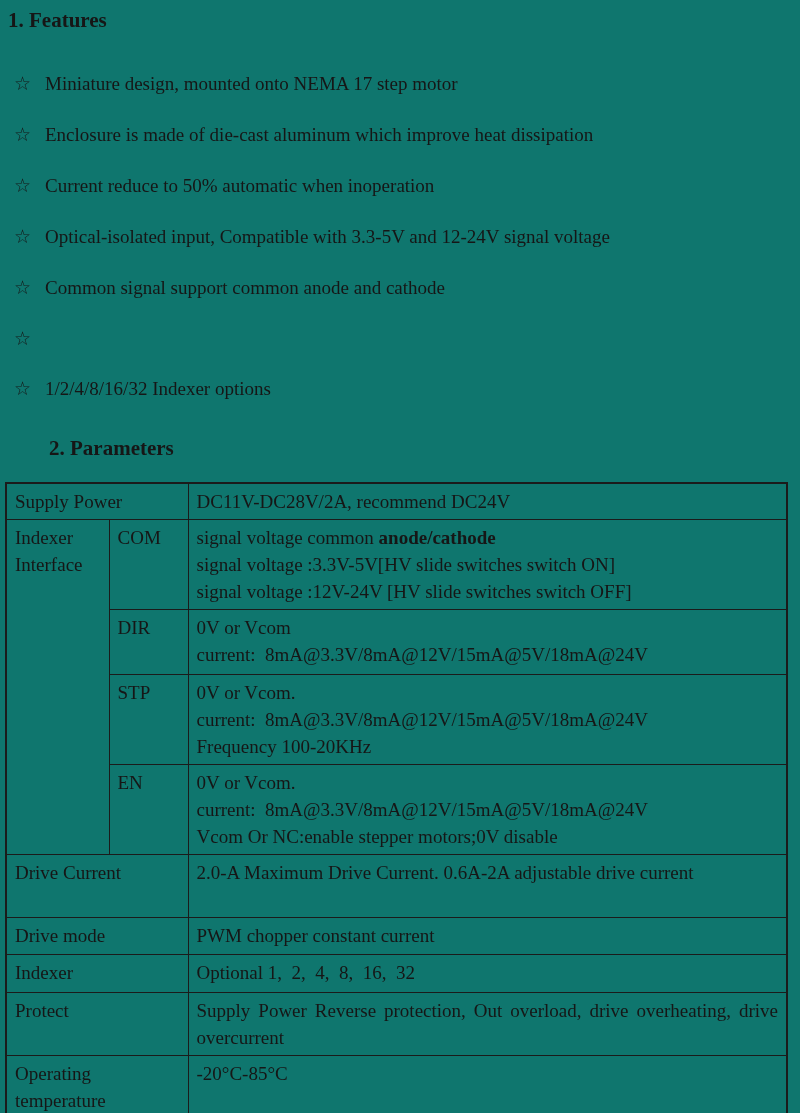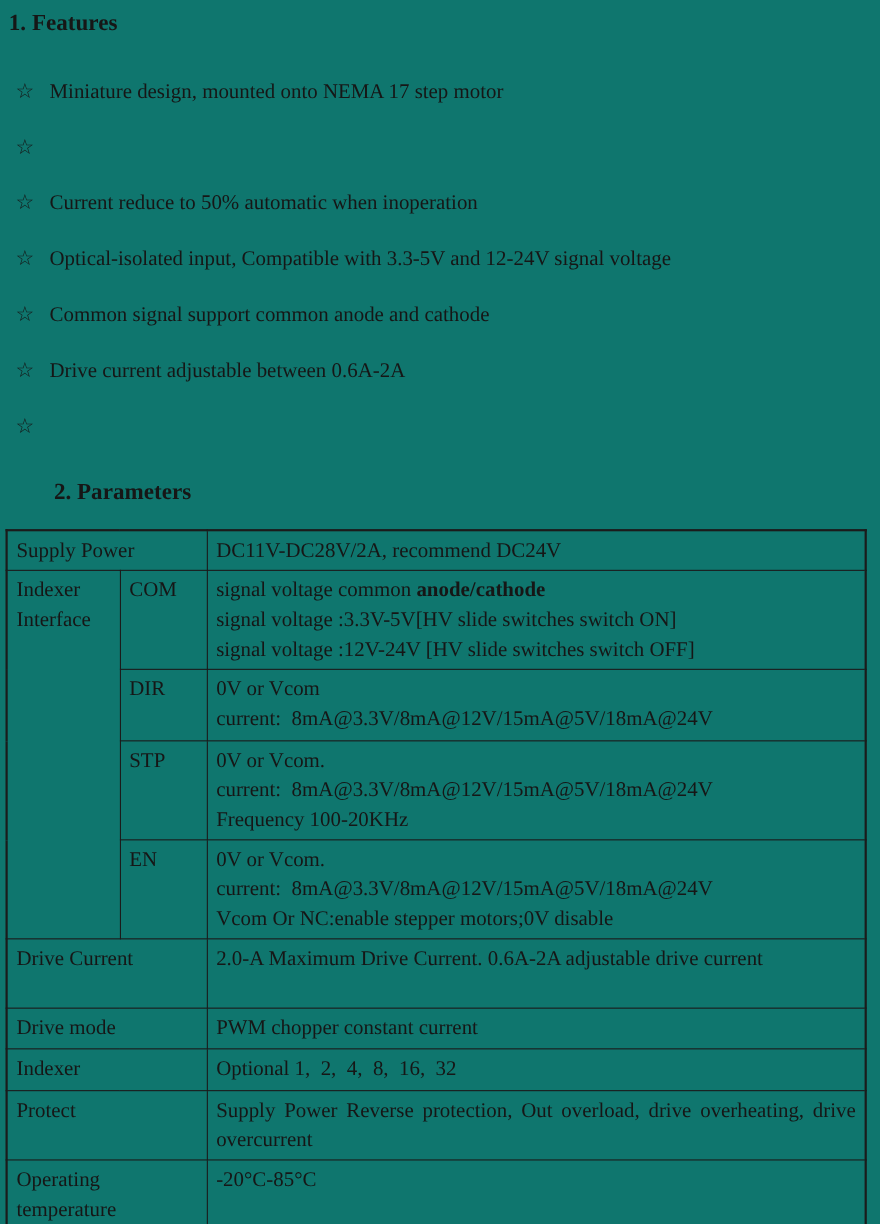--- a/index.html
+++ b/index.html
@@ -85,39 +85,40 @@
 
   <h1 class="doc-heading" id="features-heading">1. Features</h1>
 
   <ul class="features-list">
     <li>
       <span class="star">☆</span>
       <span>Miniature design, mounted onto NEMA 17 step motor</span>
     </li>
     <li>
       <span class="star">☆</span>
+      <span>Enclosure is made of die-cast aluminum which improve heat dissipation</span>
     </li>
     <li>
       <span class="star">☆</span>
       <span>Current reduce to 50% automatic when inoperation</span>
     </li>
     <li>
       <span class="star">☆</span>
       <span>Optical-isolated input, Compatible with 3.3-5V and 12-24V signal voltage</span>
     </li>
     <li>
       <span class="star">☆</span>
       <span>Common signal support common anode and cathode</span>
     </li>
     <li>
       <span class="star">☆</span>
-      <span>Drive current adjustable between 0.6A-2A</span>
     </li>
     <li>
       <span class="star">☆</span>
+      <span>1/2/4/8/16/32 Indexer options</span>
     </li>
   </ul>
 
   <h1 class="doc-heading" id="parameters-heading">2. Parameters</h1>
 
   <table class="params">
     <colgroup>
       <col style="width:103px">
       <col style="width:79px">
       <col>

